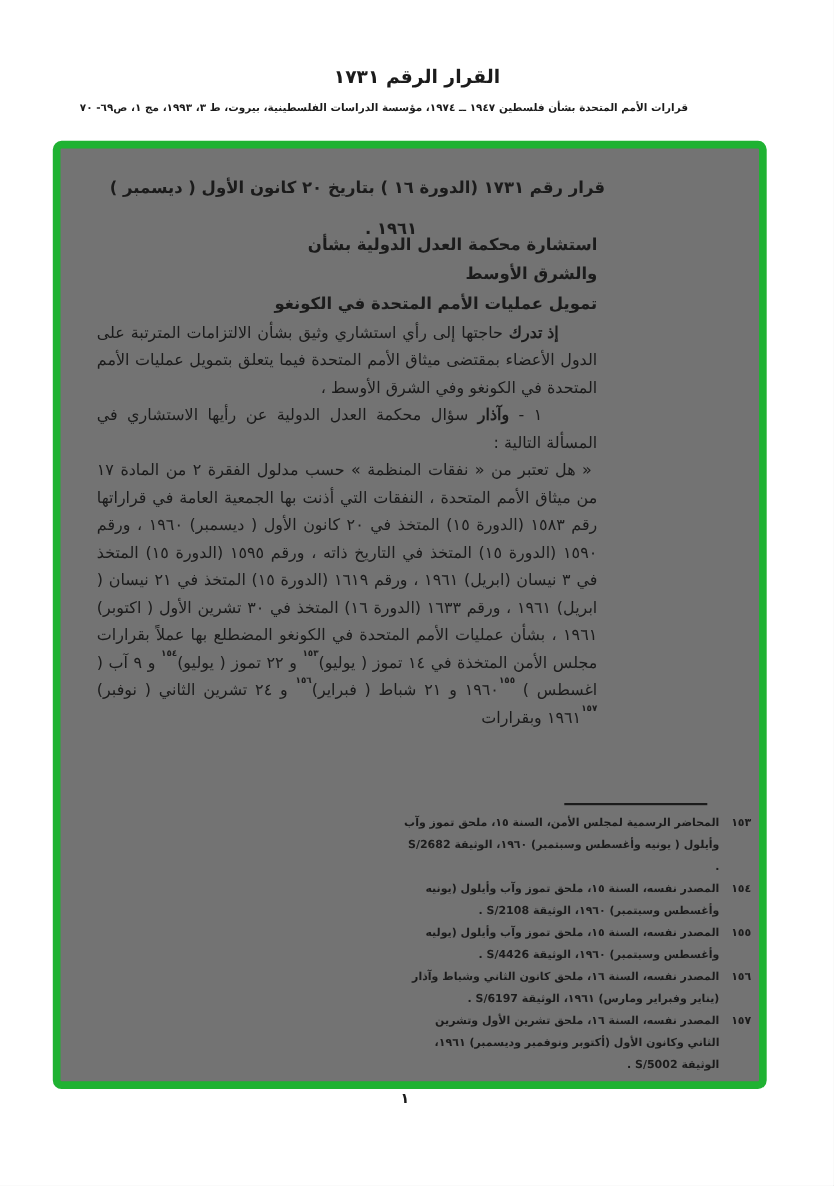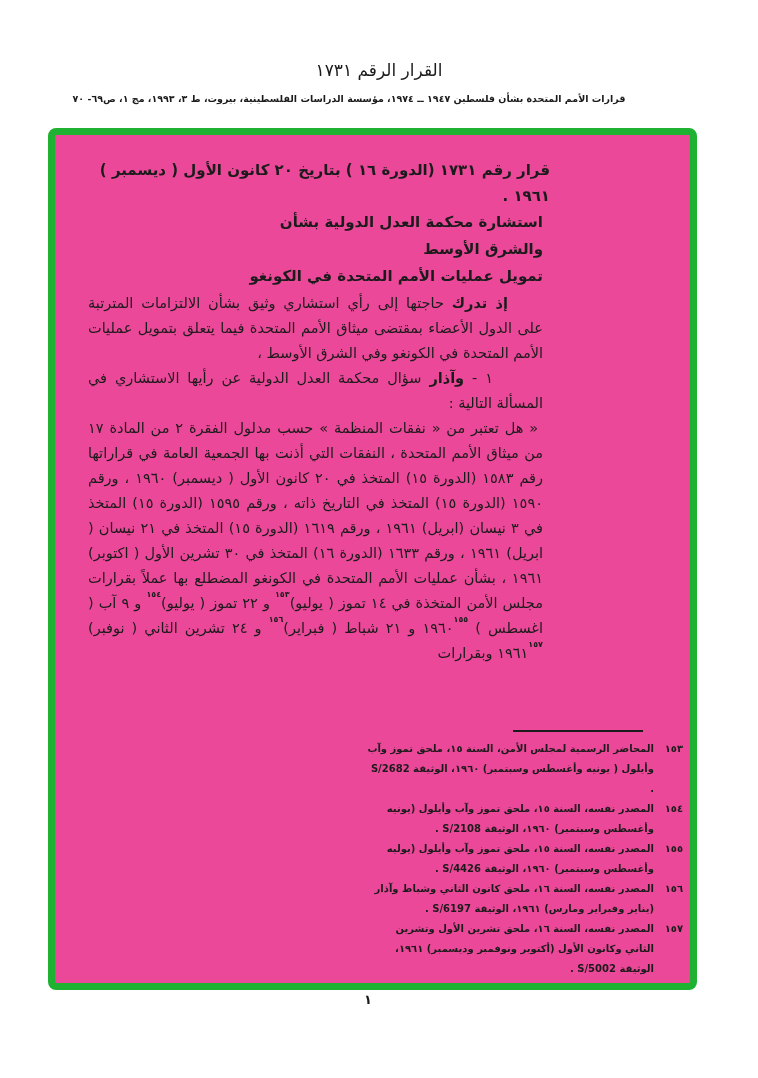--- a/index.html
+++ b/index.html
@@ -4,52 +4,52 @@
 <style>
   :root { --green:#1fb232; --ink:#1b1b1b; }
   * { margin:0; padding:0; box-sizing:border-box; }
   html,body { background:#ffffff; }
   body {
     width:758px; height:1078px; position:relative;
     font-family:"DejaVu Sans", sans-serif; color:var(--ink);
   }
   .doc-title {
     position:absolute; top:60px; left:0; width:758px;
-    text-align:center; font-size:17px; font-weight:normal; direction:rtl;
+    text-align:center; font-size:17px; font-weight:bold; direction:rtl;
   }
   .citation {
     position:absolute; top:93px; left:0; width:698px;
     text-align:center; font-size:9.5px; font-weight:bold;
     direction:rtl; white-space:nowrap; letter-spacing:0;
   }
   .green-box {
     position:absolute; left:48px; top:128px; width:649px; height:862px;
-    border:7px solid var(--green); border-radius:8px; background:#ec4899;padding-left:36px;
+    border:7px solid var(--green); border-radius:8px; background:#737373;padding-left:36px;
   }
   .heading {
     position:absolute; top:22px; left:100px; width:395px;
     direction:rtl; font-weight:bold; font-size:15px; line-height:26px;
   }
   .heading-line1 { text-align:center; white-space:nowrap; }
-  .heading-line2 { text-align:right; padding-left:6px; margin-top:0; }
+  .heading-line2 { text-align:center; padding-left:6px; margin-top:12px; }
   .subtitle {
     position:absolute; top:74px; left:33px; width:455px;
     direction:rtl; text-align:right; font-weight:bold;
     font-size:15px; line-height:27px;
   }
   .body-text {
     position:absolute; top:156px; left:33px; width:455px;
     direction:rtl; text-align:justify; font-size:14.5px; line-height:25px;
   }
   .body-text p { margin:0; }
   .p-opening { font-weight:bold; text-indent:45px; }
   .p-consider { text-indent:35px; }
   .p-decide  { text-indent:50px; }
   .p-question { text-indent:5px; }
-  .lead-bold { font-weight:bold; }
+  .lead-bold { font-weight:bold;font-family:Liberation Serif, serif; }
   .body-text sup {
     font-size:8px; line-height:0; position:relative; top:-5px; font-weight:bold;
   }
   .fn-separator {
     position:absolute; top:595px; left:458px; width:130px; height:2px;
     background:#1b1b1b;
   }
   .footnotes {
     position:absolute; top:604px; left:310px; width:318px;
     direction:rtl; font-size:10px; font-weight:bold; line-height:20px;

